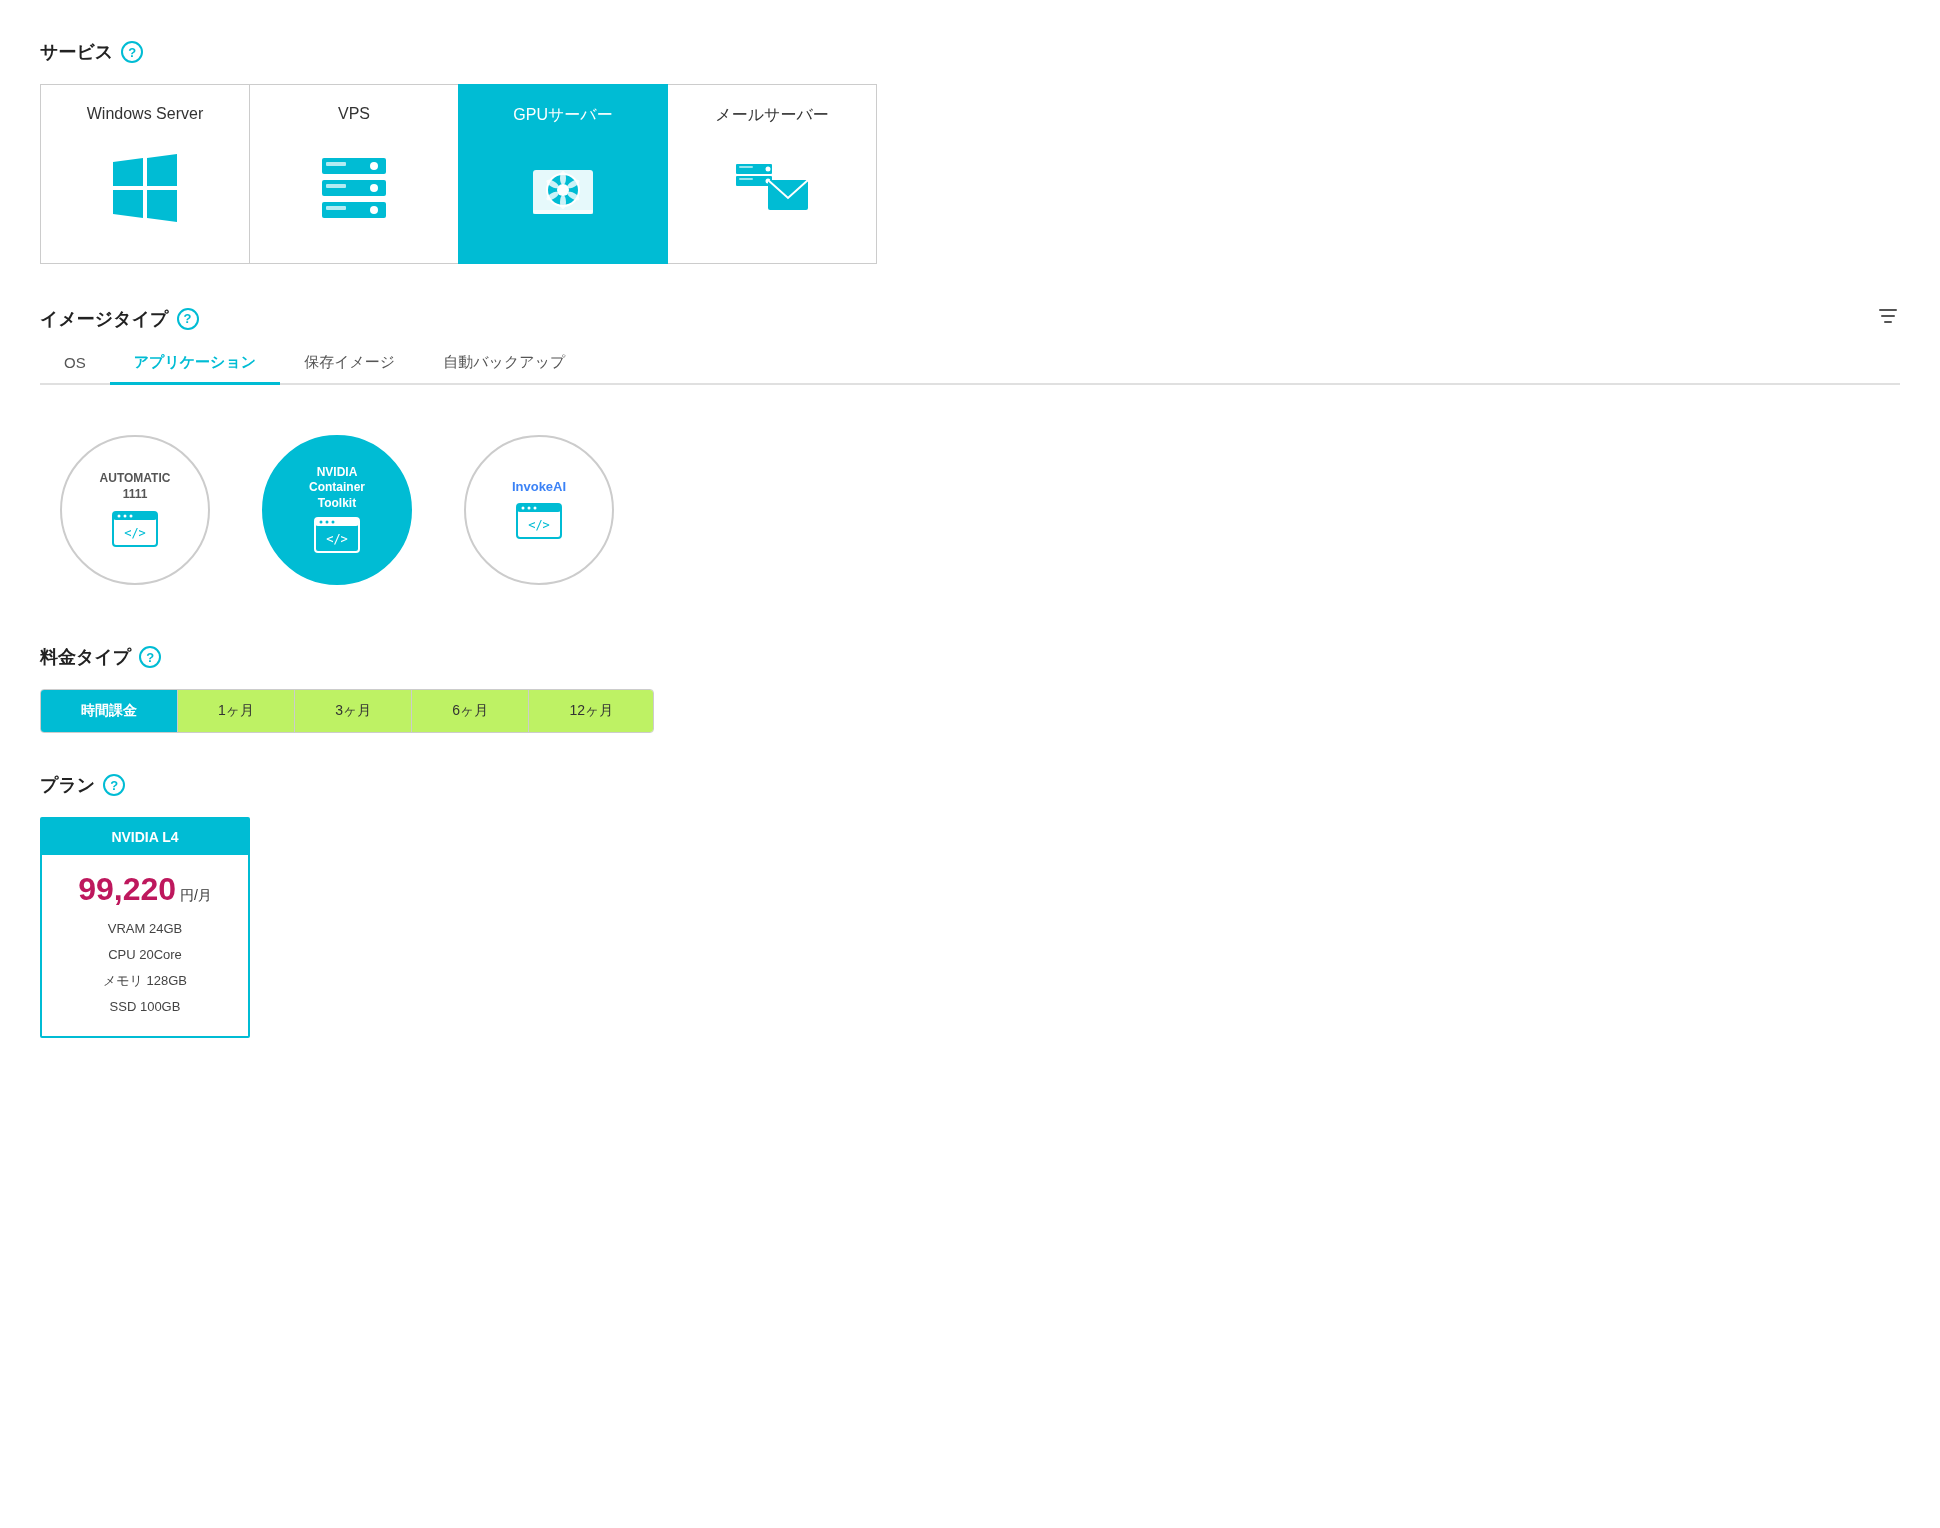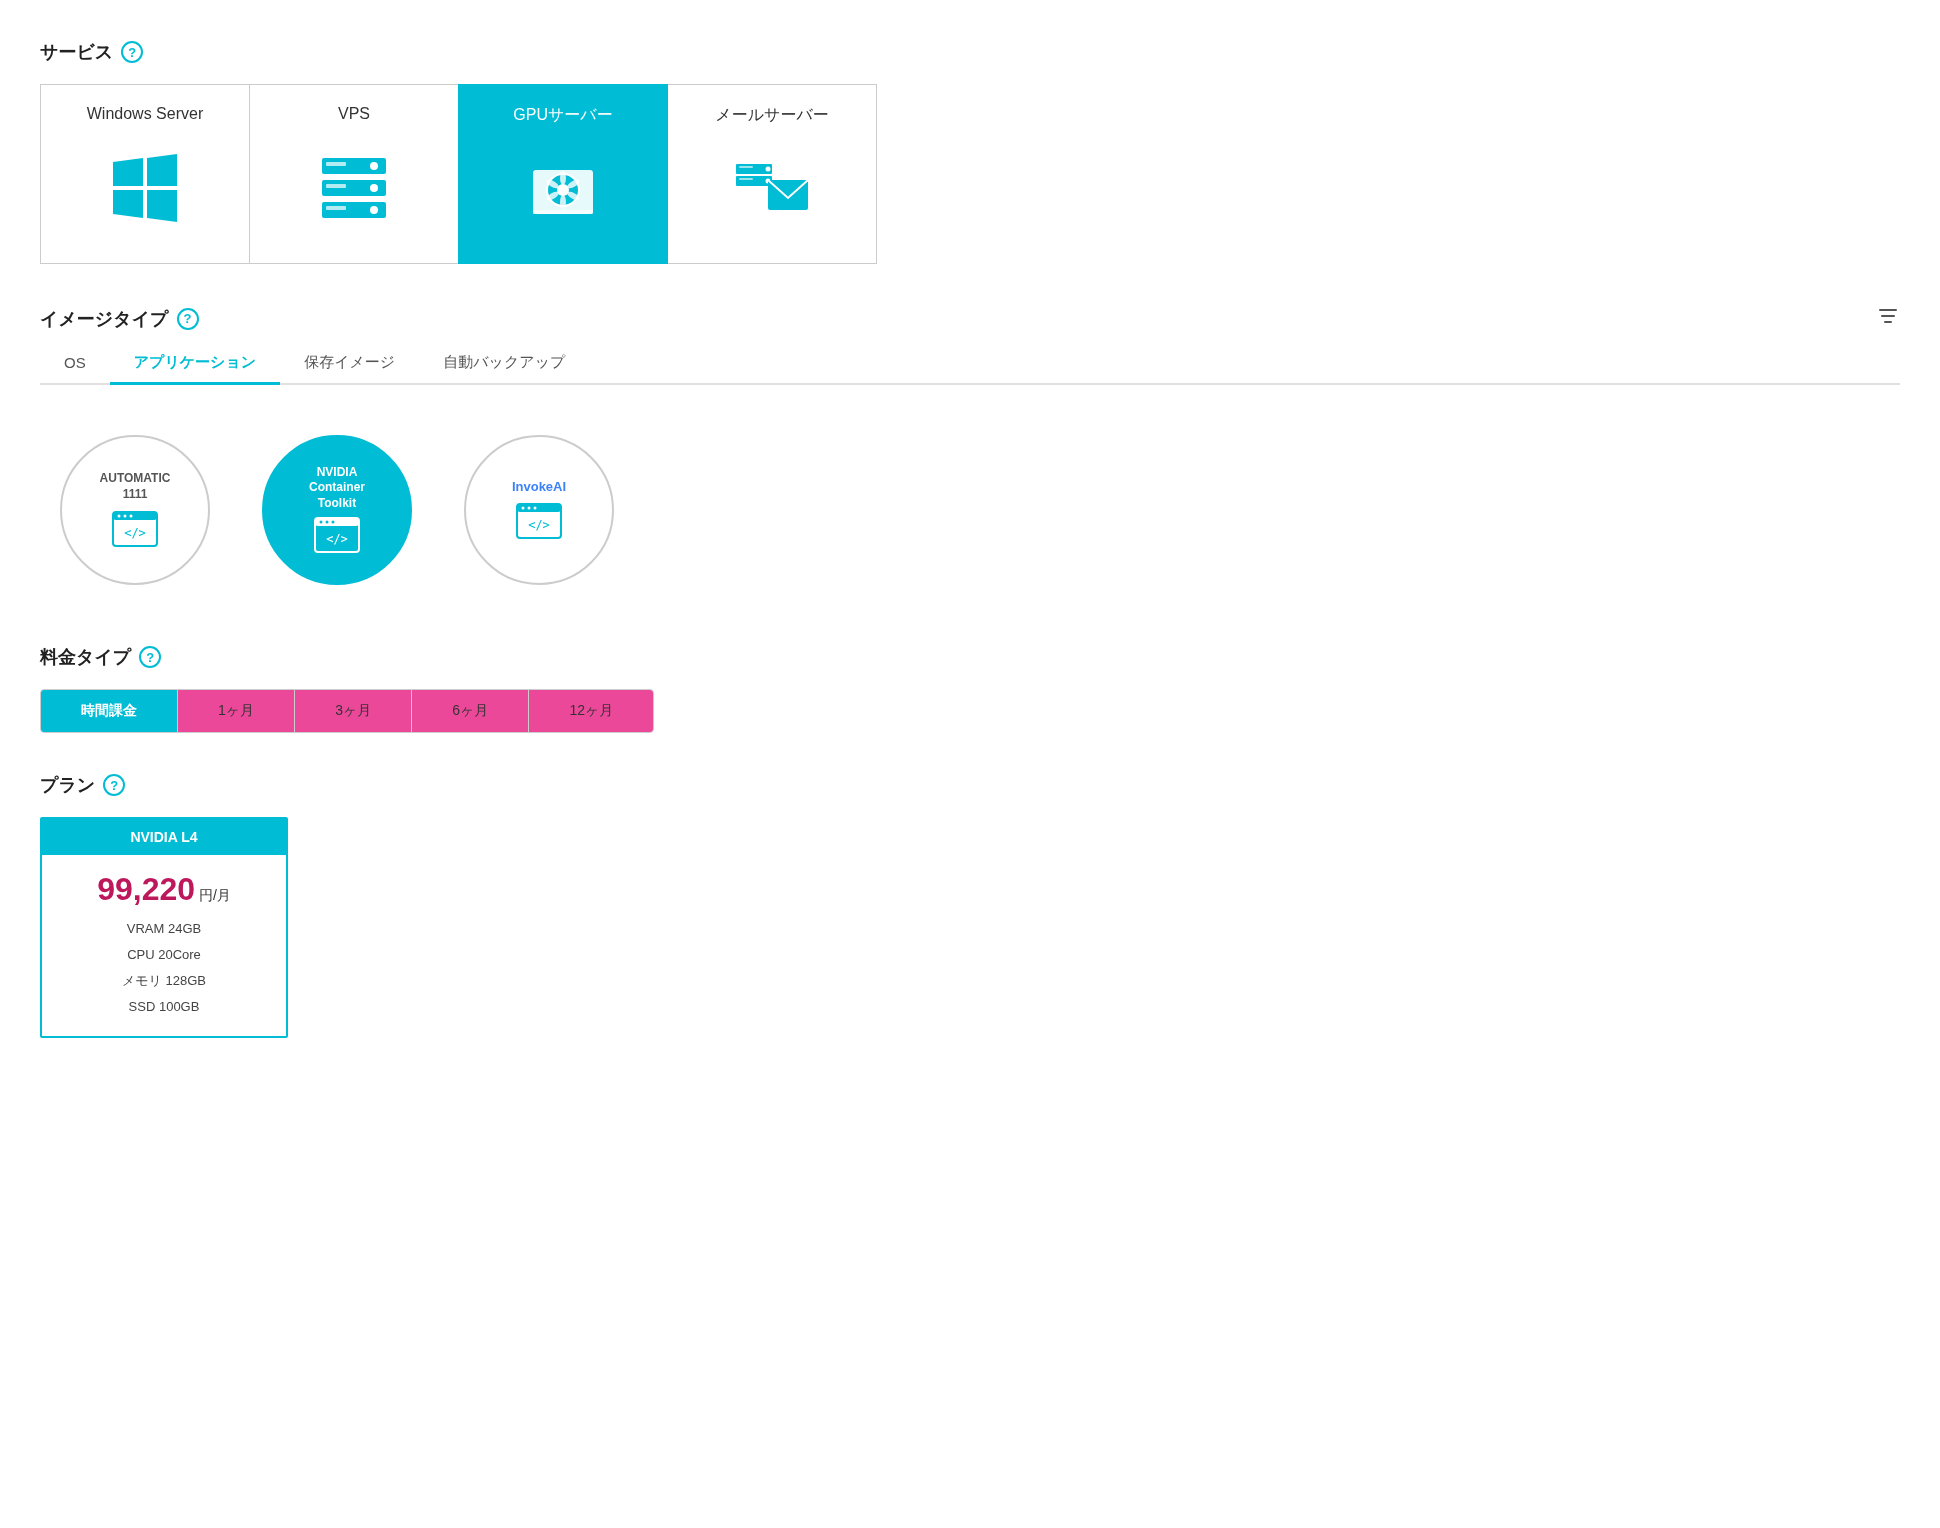--- a/index.html
+++ b/index.html
@@ -164,39 +164,39 @@
       border: 1px solid #ccc;
       width: fit-content;
       border-radius: 4px;
       overflow: hidden;
       margin-top: 16px;
     }
     .pricing-tab {
       padding: 12px 40px;
       font-size: 14px;
       cursor: pointer;
-      background: #ec4899;
+      background: #bef264;
       color: #333;
       border-right: 1px solid #ccc;
     }
     .pricing-tab:last-child {
       border-right: none;
     }
     .pricing-tab.active {
       background: #00bcd4;
       color: #fff;
       font-weight: 600;
     }
 
     
     .plan-section {
       margin-bottom: 40px;
     }
     .plan-card {
-      width: 248px;
+      width: 210px;
       border: 2px solid #00bcd4;
       border-radius: 2px;
       overflow: hidden;
       margin-top: 16px;
     }
     .plan-card-header {
       background: #00bcd4;
       color: #fff;
       text-align: center;
       padding: 10px;

